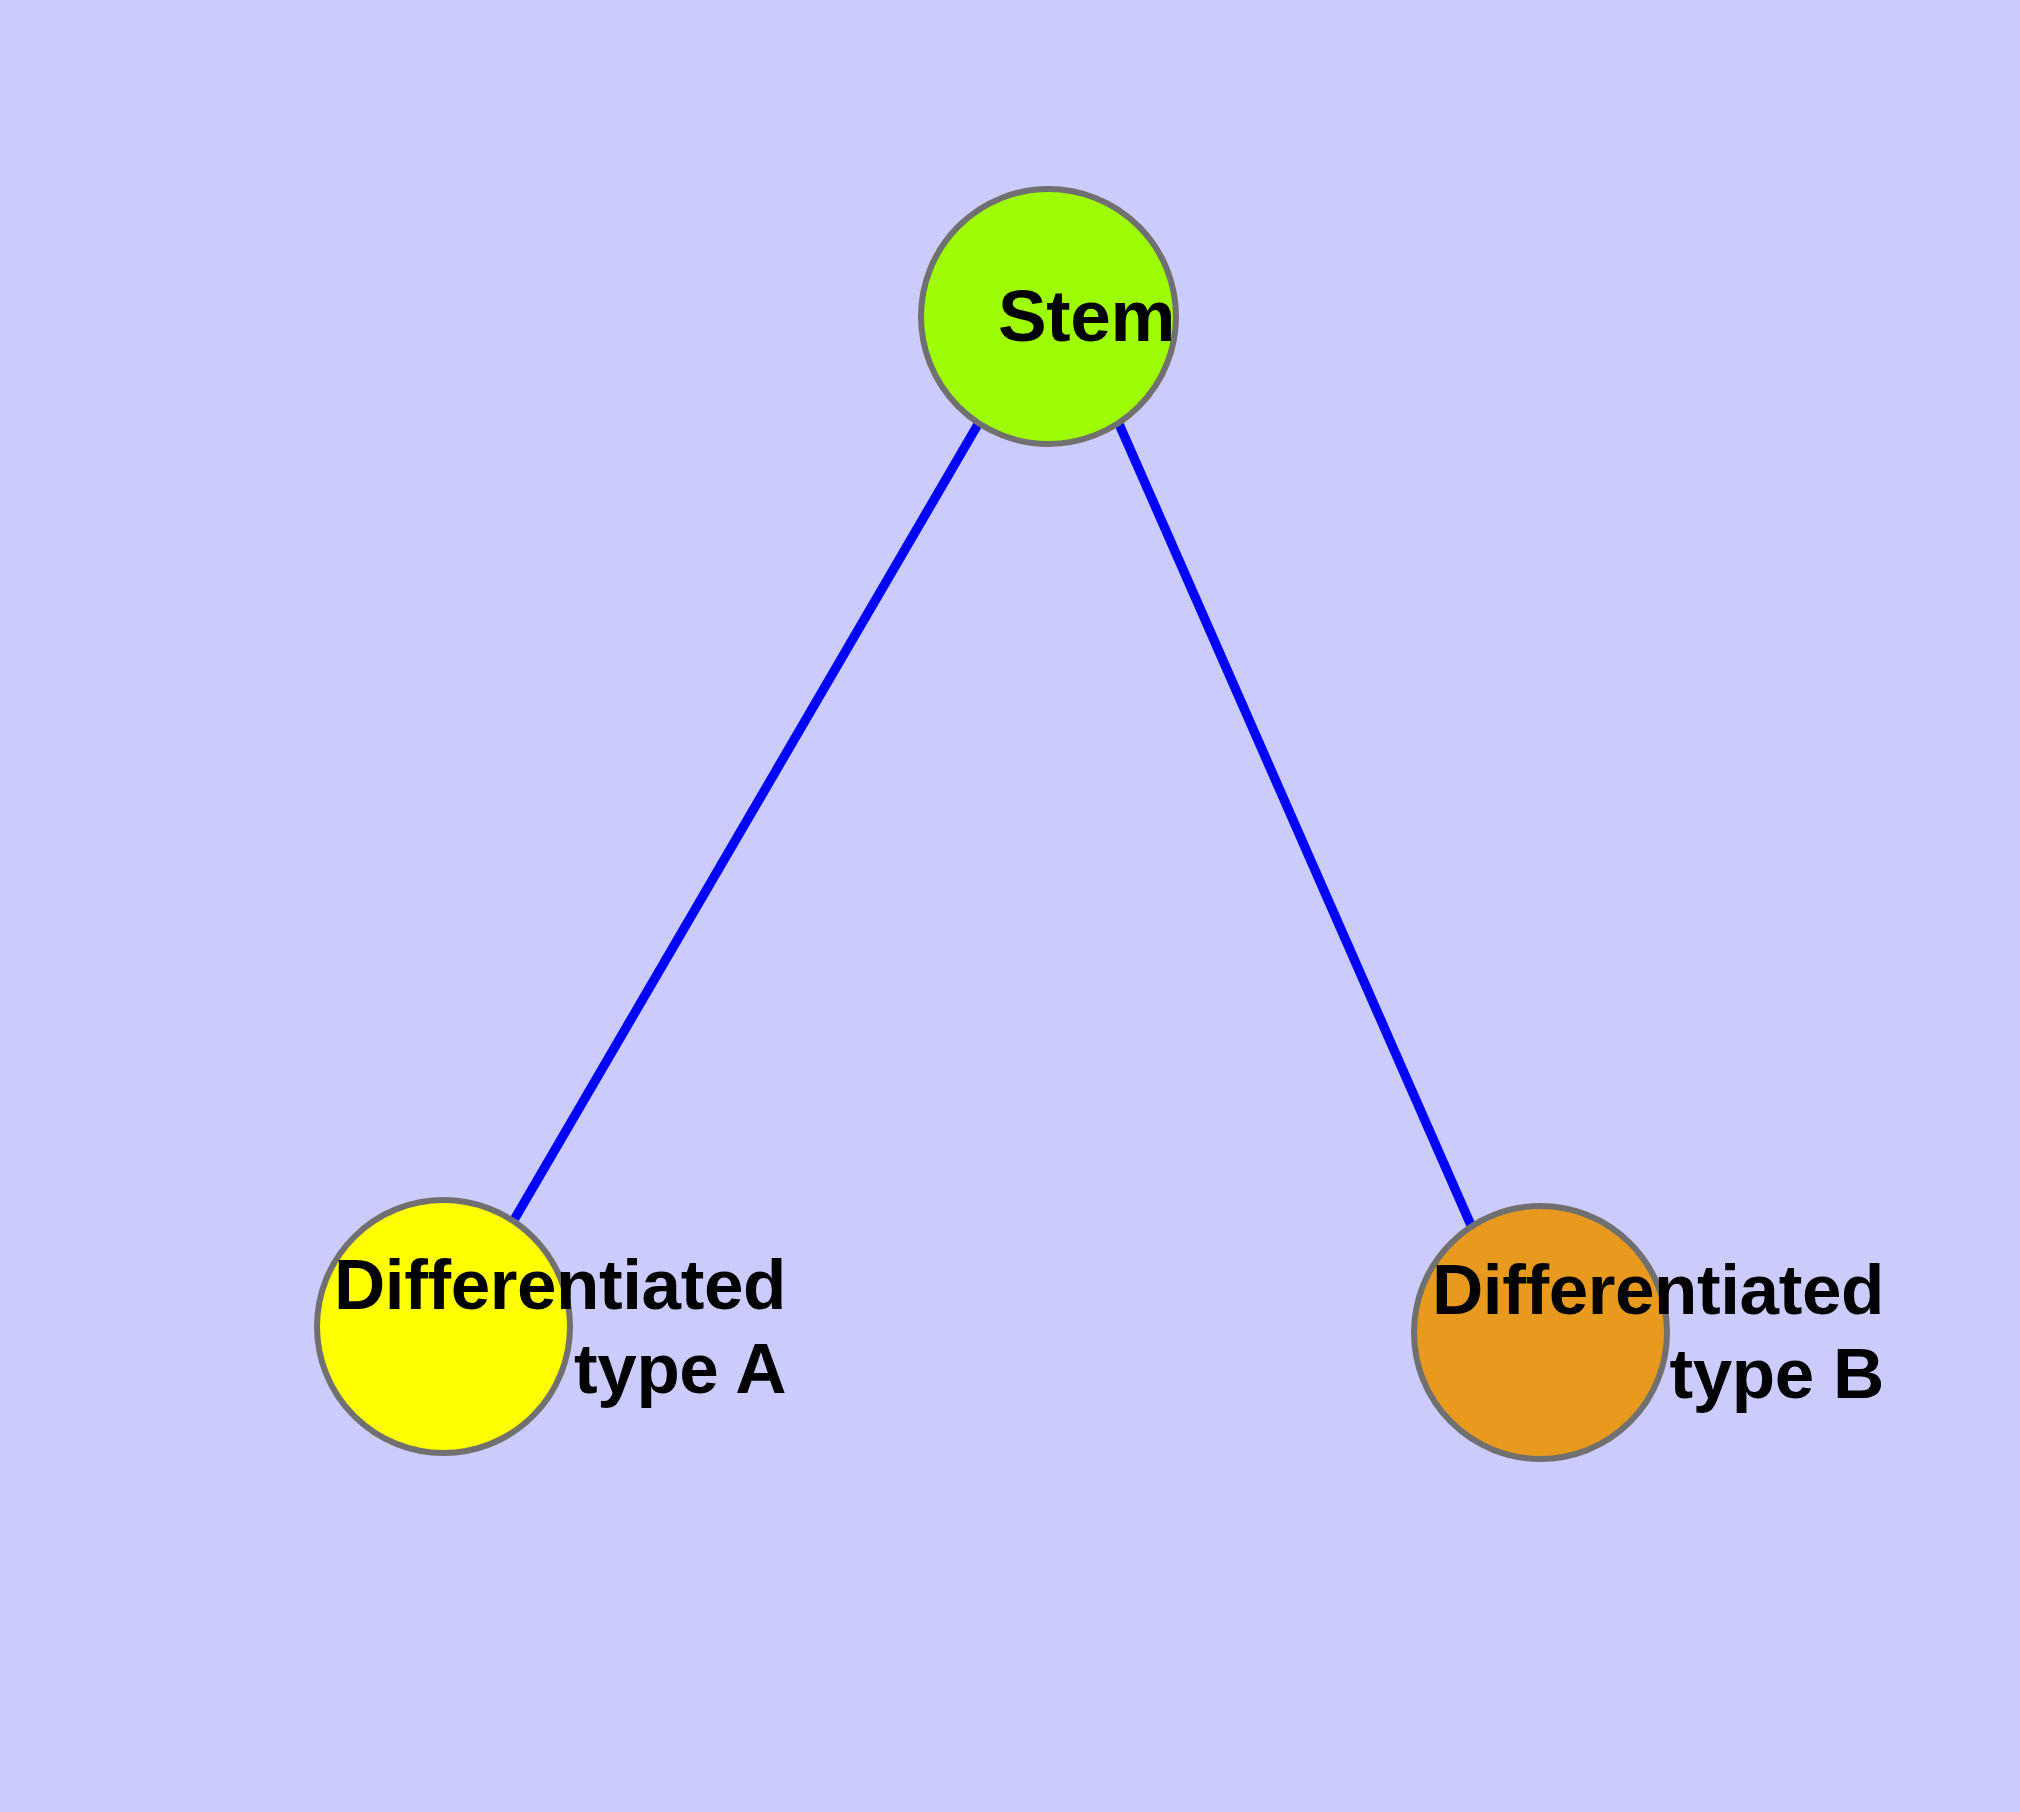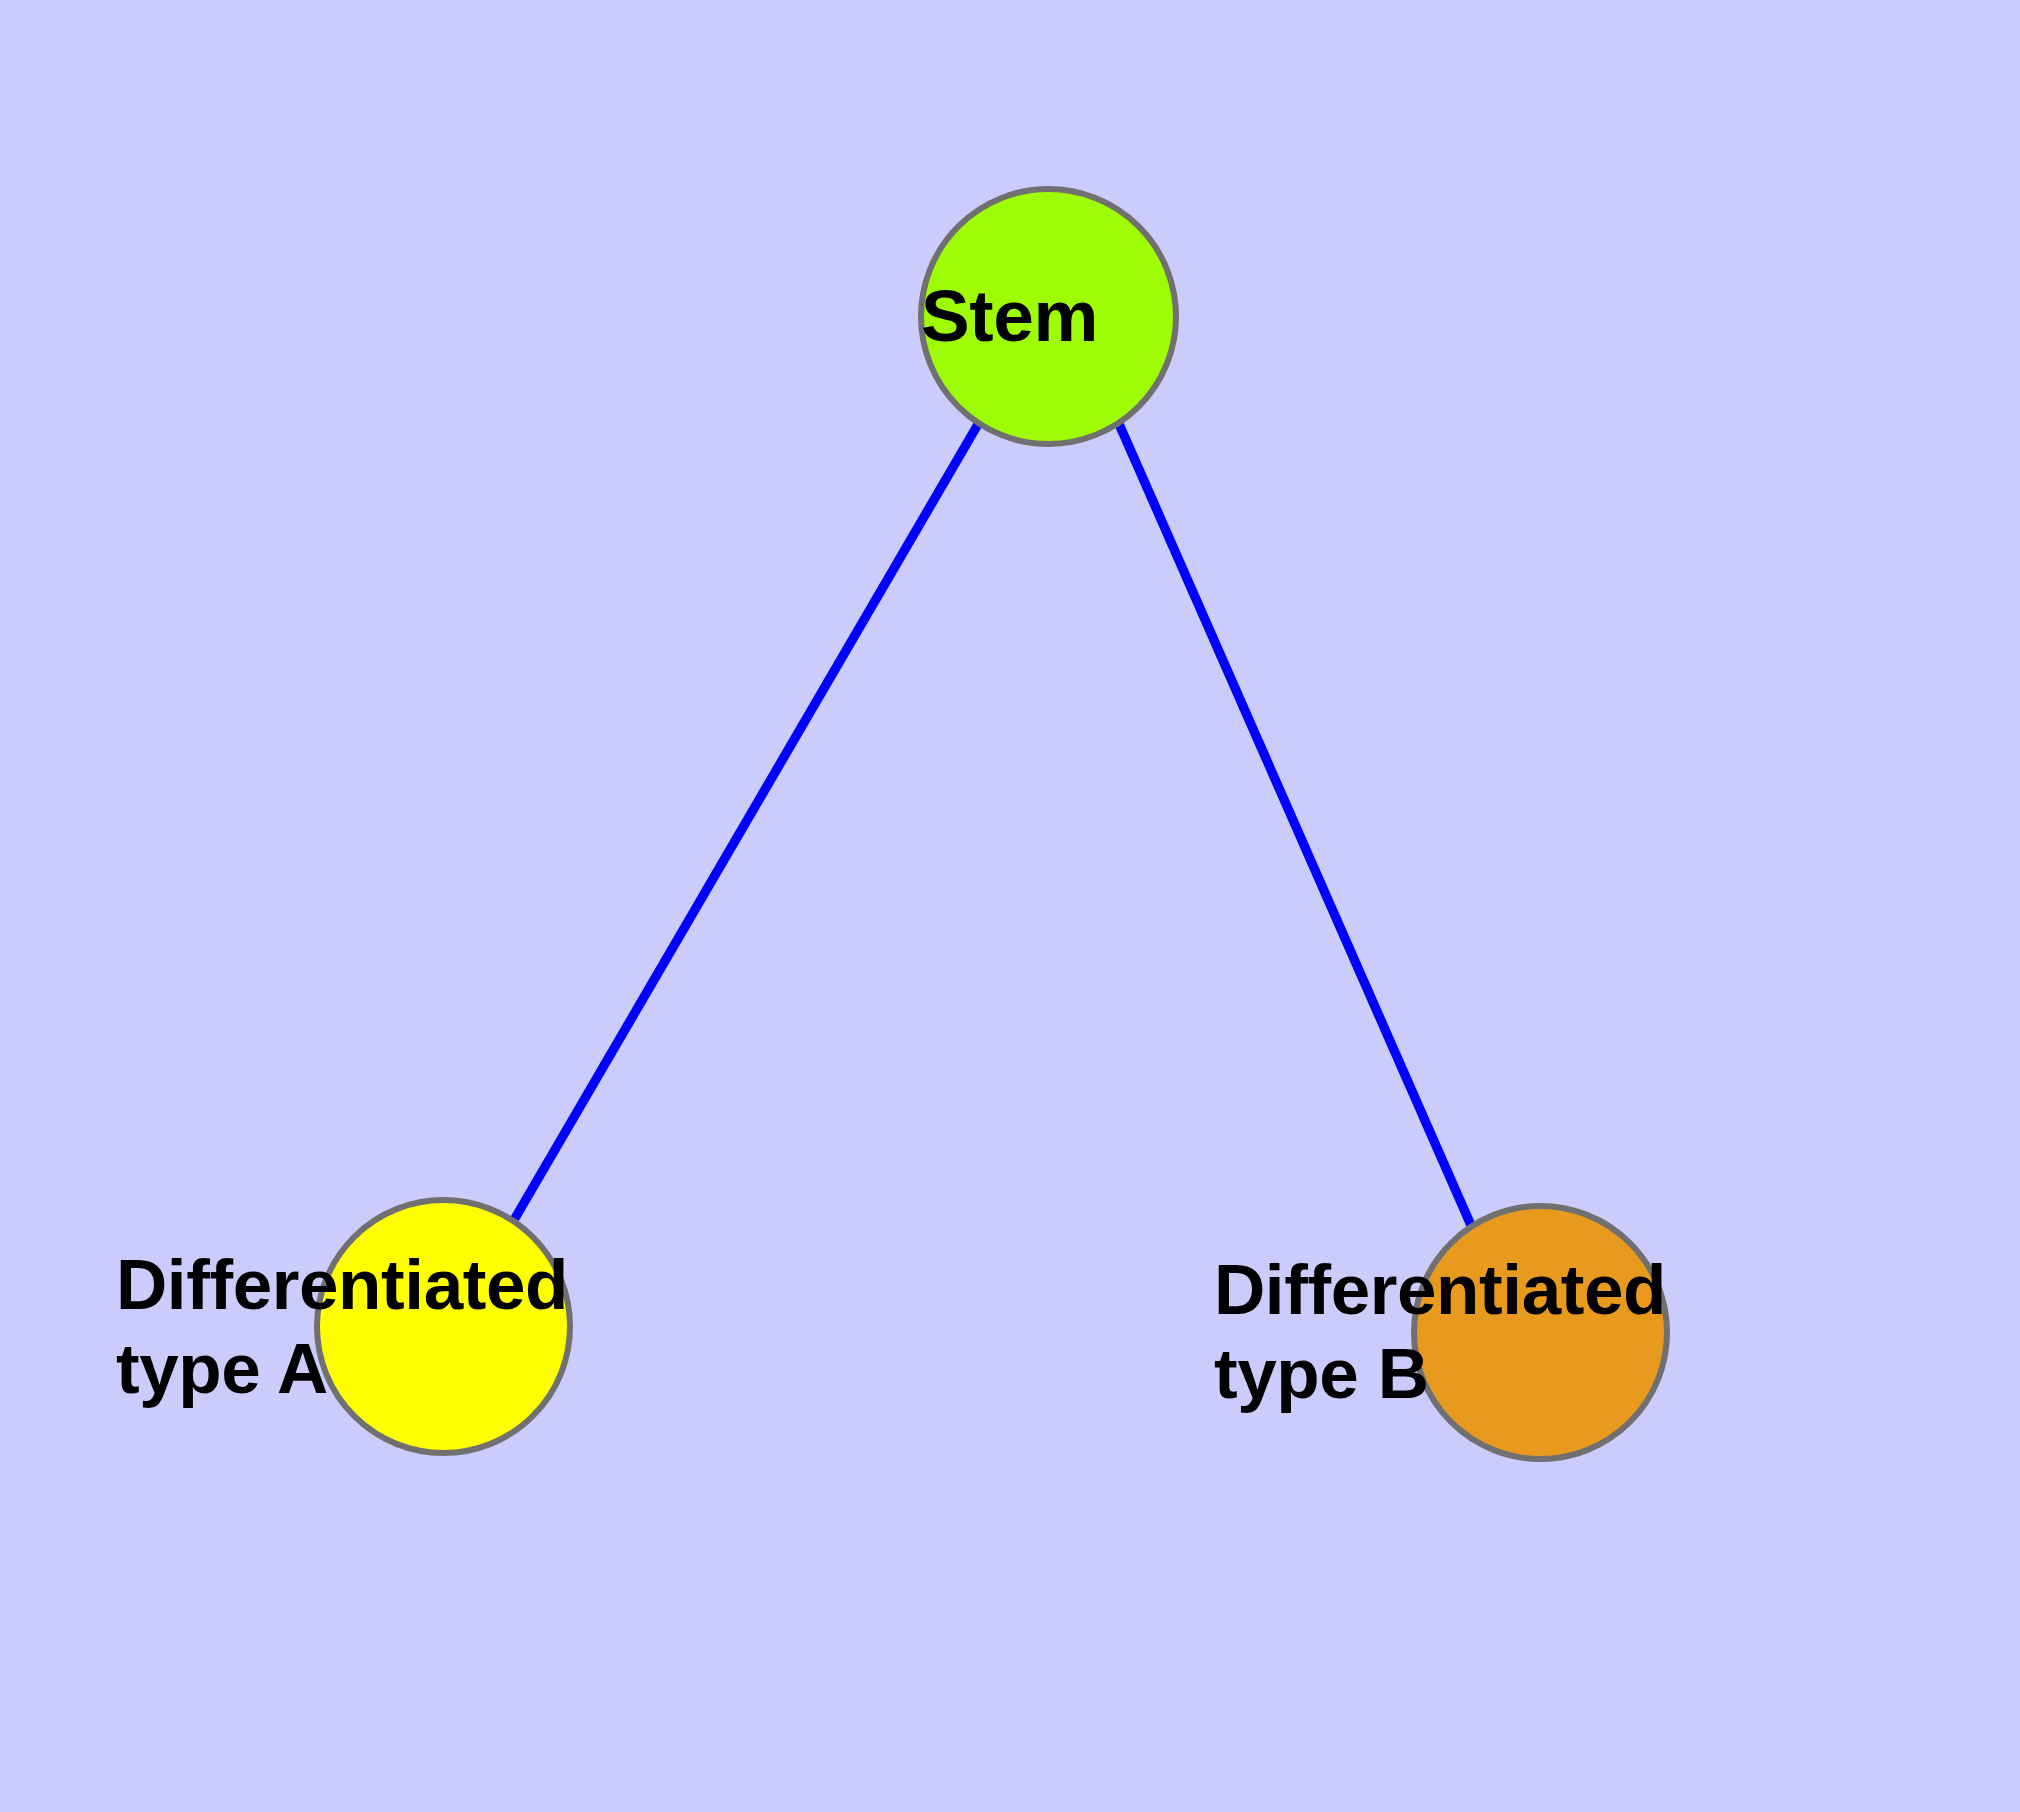--- a/index.html
+++ b/index.html
@@ -51,21 +51,21 @@
     top: 1203px;
     width: 259px;
     height: 259px;
     background: #e89a1e;
   }
   .node-label {
     position: absolute;
     color: #000000;
     font-weight: bold;
     font-family: "Liberation Sans", sans-serif;
-    text-align: left;
+    text-align: right;
     line-height: 1.18;
     white-space: pre-line;
     letter-spacing: -0.4px;
   }
   #label-stem {
     left: 921px;
     top: 273px;
     width: 254px;
     font-size: 73px;
   }

